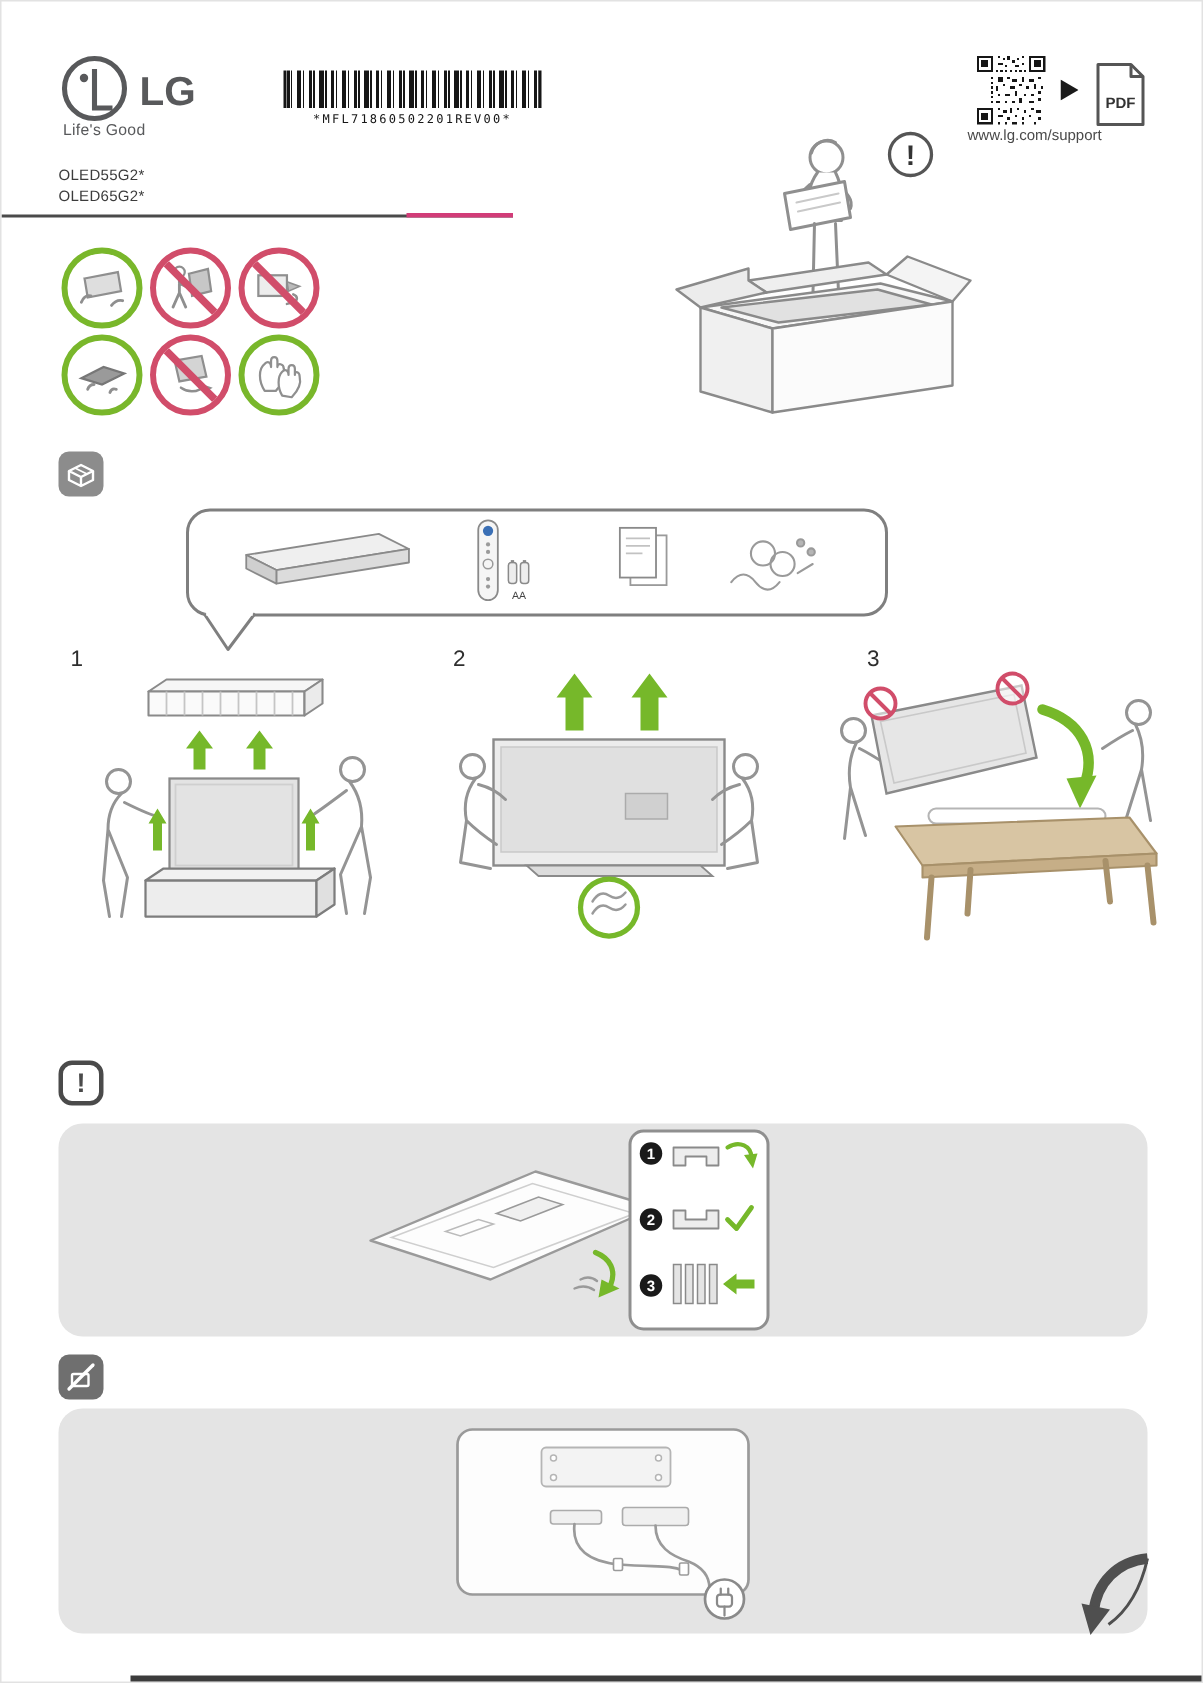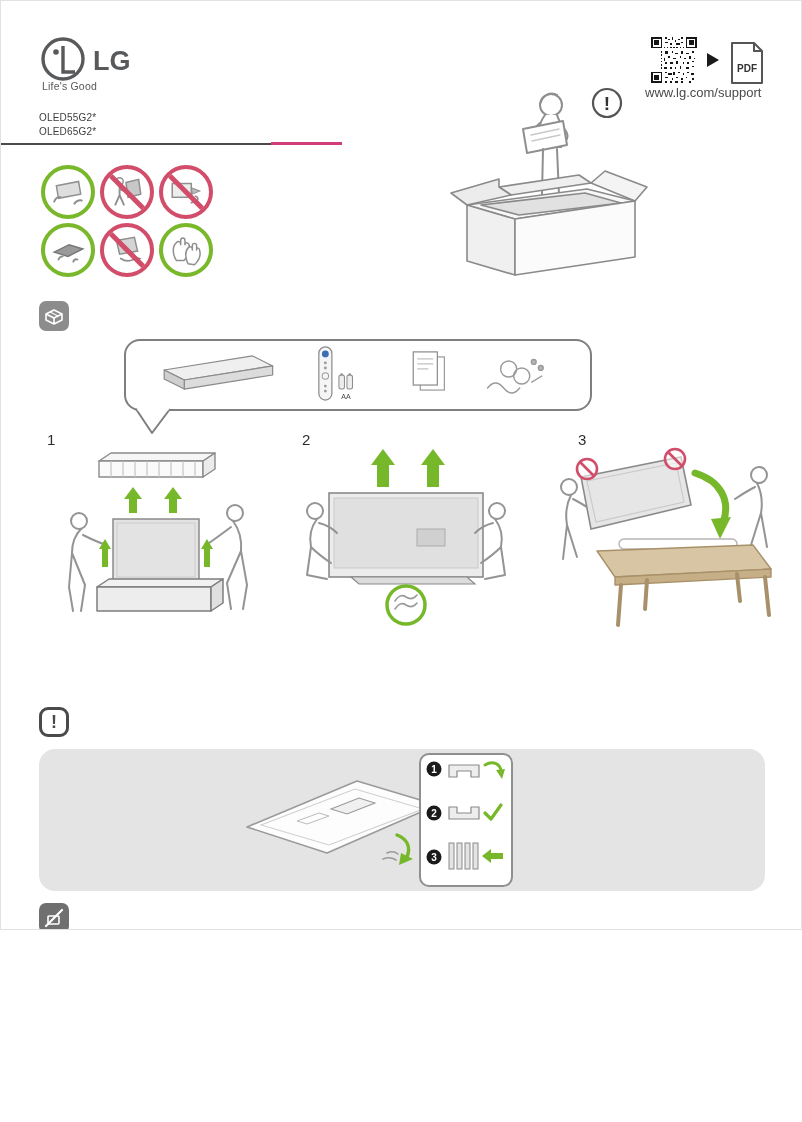--- a/index.html
+++ b/index.html
@@ -1,23 +1,23 @@
 <!DOCTYPE html>
 <html><head>
 <meta charset="utf-8">
 <style>
   *{box-sizing:border-box;margin:0;padding:0}
   body{background:#ffffff;font-family:"Liberation Sans",sans-serif}
-  .page{position:relative;width:802px;height:930px;background:#fff;border:1px solid #e2e2e2;overflow:hidden;color:#333}
+  .page{position:relative;width:802px;height:1122px;background:#fff;border:1px solid #e2e2e2;overflow:hidden;color:#333}
   .abs{position:absolute}
   .tagline{font-size:10.5px;color:#58595b;margin-top:-7px;margin-left:3px;letter-spacing:.2px}
   .bars{width:172px;height:25px;border-left:2px solid #161616;border-right:2px solid #161616;
     background:repeating-linear-gradient(90deg,#161616 0 2px,#fff 2px 3px,#161616 3px 4px,#fff 4px 7px,#161616 7px 10px,#fff 10px 11px,#161616 11px 12px,#fff 12px 15px)}
   .bar-text{font-family:"DejaVu Sans Mono",monospace;font-size:8px;letter-spacing:1.5px;text-align:center;margin-top:3px;color:#161616;white-space:nowrap}
-  .url{font-size:13px;color:#4a4a4a;margin-top:2px;text-align:right;white-space:nowrap}
+  .url{font-size:10px;color:#4a4a4a;margin-top:2px;text-align:right;white-space:nowrap}
   .models{font-size:10px;line-height:14px;color:#3c3c3c;letter-spacing:.2px}
   .picto{width:54px;height:54px;border:4px solid #79b72b;border-radius:50%;background:#fff;display:flex;align-items:center;justify-content:center;overflow:hidden}
   .picto.red{border-color:#d14d6a}
   .slash{position:absolute;left:50%;top:50%;width:66px;height:5px;background:#d14d6a;transform:translate(-50%,-50%) rotate(45deg)}
   .callout{width:468px;height:72px;border:2px solid #7f7f7f;border-radius:16px;background:#fff}
   .stepnum{font-size:15px;color:#2e2e2e}
   .caution-box{width:30px;height:30px;border:3px solid #4a4a4a;border-radius:9px;display:flex;align-items:center;justify-content:center;font-weight:bold;font-size:18px;color:#4a4a4a;background:#fff}
   .gray-panel{background:#e4e4e4;border-radius:16px}
   .darksq{width:30px;height:30px;background:#6f6f6f;border-radius:7px;display:flex;align-items:center;justify-content:center}
   .graysq{width:30px;height:30px;background:#8c8c8c;border-radius:7px;display:flex;align-items:center;justify-content:center}
@@ -32,20 +32,24 @@
   <div class="abs" style="left:38px;top:34px;width:140px">
     <svg width="132" height="48" viewBox="0 0 132 48">
       <circle cx="24" cy="24" r="20" fill="none" stroke="#58595b" stroke-width="3.4"></circle>
       <circle cx="17" cy="17" r="2.8" fill="#58595b"></circle>
       <path d="M24 11 V37 H36" fill="none" stroke="#58595b" stroke-width="3.4"></path>
       <text x="54" y="35" font-size="27" font-weight="bold" fill="#58595b" font-family="Liberation Sans, sans-serif">LG</text>
     </svg>
     <div class="tagline">Life's Good</div>
   </div>
 
+  <div class="abs" style="left:188px;top:46px">
+    <div class="bars"></div>
+    <div class="bar-text">*MFL71860502201REV00*</div>
+  </div>
 
   <div class="abs" style="left:644px;top:36px;width:58px">
     <svg width="46" height="46" viewBox="0 0 29 29" shape-rendering="crispEdges" style="display:block;margin:0 auto">
       <rect x="0" y="0" width="29" height="29" fill="#fff"></rect>
       <rect x="0" y="0" width="7" height="7" fill="#161616"></rect>
         <rect x="1" y="1" width="5" height="5" fill="#fff"></rect>
         <rect x="2" y="2" width="3" height="3" fill="#161616"></rect>
       <rect x="22" y="0" width="7" height="7" fill="#161616"></rect>
         <rect x="23" y="1" width="5" height="5" fill="#fff"></rect>
         <rect x="24" y="2" width="3" height="3" fill="#161616"></rect>

